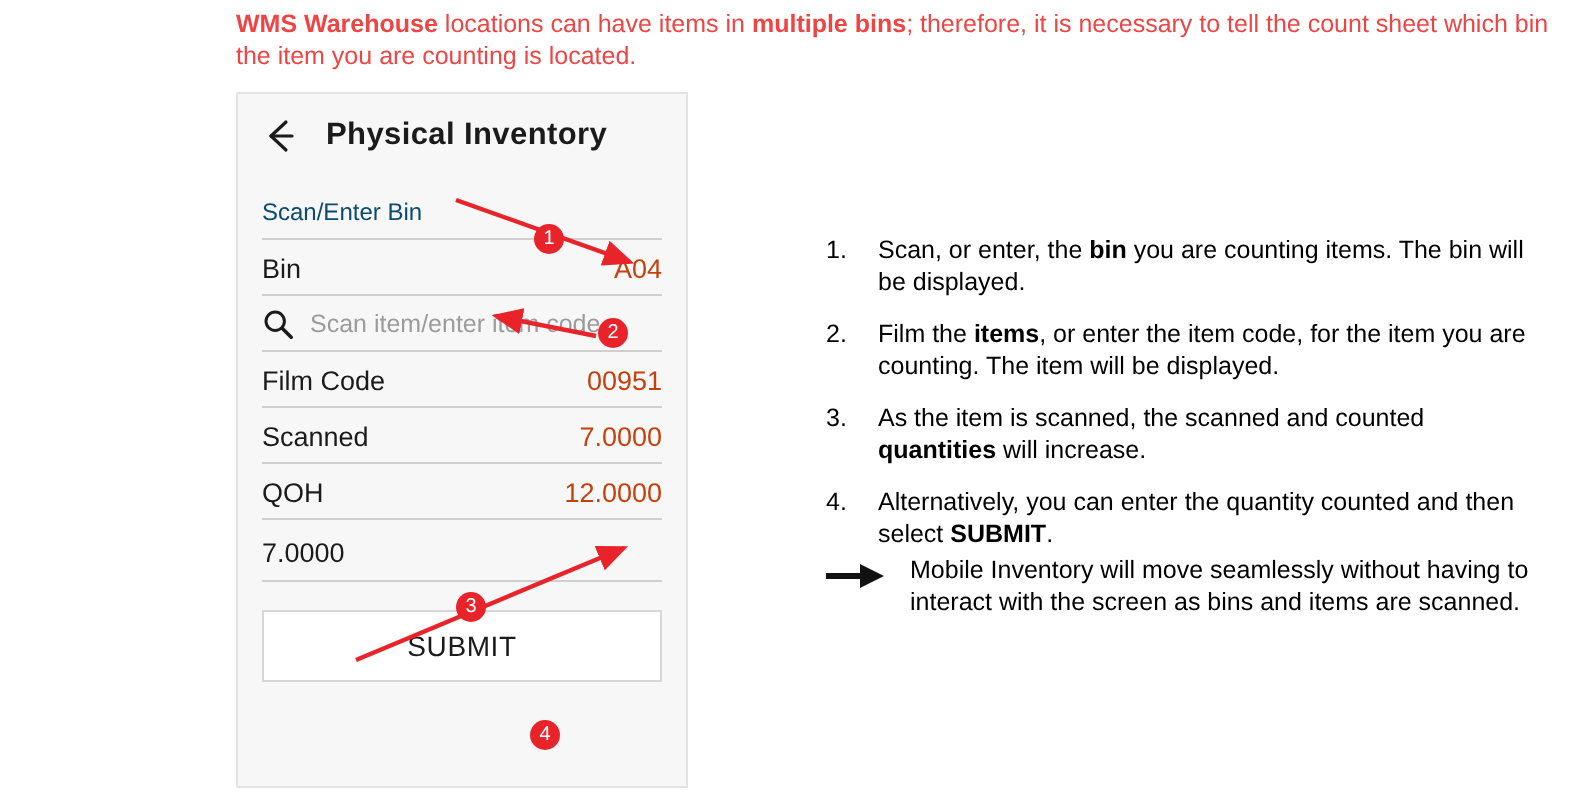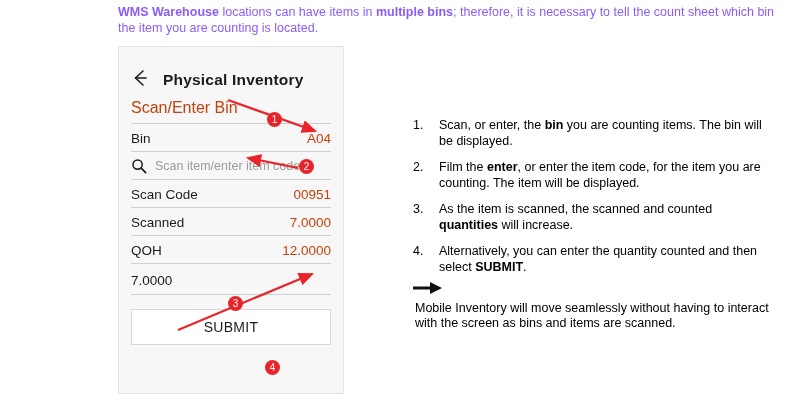--- a/index.html
+++ b/index.html
@@ -17,39 +17,39 @@
   }
 
   
   .intro {
     position: absolute;
     left: 118px;
     top: 4px;
     width: 660px;
     font-size: 12.5px;
     line-height: 16px;
-    color: #8b5cf6;
+    color: #ef4444;
   }
   .intro b { font-weight: bold; }
 
   
   .phone {
     position: absolute;
     left: 118px;
     top: 46px;
     width: 226px;
     height: 348px;
     background: #f7f7f7;
     border: 1px solid #e3e3e3;
     box-sizing: border-box;
   }
   .phone-header {
     height: 42px;
     display: flex;
-    align-items: flex-end;
+    align-items: center;
     padding-left: 10px;
     background: #f7f7f7;
   }
   .back-arrow {
     width: 22px;
     height: 22px;
     display: inline-block;
     position: relative;
     margin-right: 12px;
     flex: 0 0 auto;
@@ -66,22 +66,22 @@
     margin: 0 12px;
     border-bottom: 1px solid #cfcfcf;
     display: flex;
     align-items: baseline;
     justify-content: space-between;
     padding: 7px 0 5px 0;
     font-size: 13.5px;
   }
   .field-row.tall { padding: 10px 0 6px 0; }
   .field-placeholder {
-    color: #c2410c;
-    font-size: 16px;
+    color: #0c4a6e;
+    font-size: 12px;
   }
   .field-label { color: #1b1b1b; font-size: 13.5px; }
   .field-value { color: #c2410c; font-size: 13.5px; text-align: right; }
 
   .search-row {
     margin: 0 12px;
     border-bottom: 1px solid #cfcfcf;
     display: flex;
     align-items: center;
     padding: 6px 0 5px 0;
@@ -165,21 +165,20 @@
   .step-text b { font-weight: bold; }
 
   .note {
     position: absolute;
     left: 413px;
     top: 278px;
     width: 360px;
     display: flex;
     font-size: 12.5px;
     line-height: 15.5px;
-    flex-direction: column;
   }
   .note-arrow {
     width: 40px;
     flex: 0 0 auto;
     padding-top: 2px;
   }
   .note-text { flex: 1 1 auto; padding-left: 2px; }
 </style>
 </head>
 <body>
@@ -213,21 +212,21 @@
     <span class="search-icon">
       <svg width="16" height="16" viewBox="0 0 16 16">
         <circle cx="6.6" cy="6.6" r="4.6" fill="none" stroke="#1b1b1b" stroke-width="1.5"></circle>
         <line x1="10.2" y1="10.2" x2="14.6" y2="14.6" stroke="#1b1b1b" stroke-width="1.8" stroke-linecap="round"></line>
       </svg>
     </span>
     <span class="search-placeholder">Scan item/enter item code</span>
   </div>
 
   <div class="field-row">
-    <span class="field-label">Scan Code</span>
+    <span class="field-label">Film Code</span>
     <span class="field-value">00951</span>
   </div>
   <div class="field-row">
     <span class="field-label">Scanned</span>
     <span class="field-value">7.0000</span>
   </div>
   <div class="field-row">
     <span class="field-label">QOH</span>
     <span class="field-value">12.0000</span>
   </div>
@@ -262,21 +261,21 @@
 
 <div class="steps">
 
   <div class="step">
     <span class="step-num">1.</span>
     <span class="step-text"><span>Scan, or enter, the </span><b>bin</b><span> you are counting items. The bin will be displayed.</span></span>
   </div>
 
   <div class="step">
     <span class="step-num">2.</span>
-    <span class="step-text"><span>Film the </span><b>enter</b><span>, or enter the item code, for the item you are counting. The item will be displayed.</span></span>
+    <span class="step-text"><span>Film the </span><b>items</b><span>, or enter the item code, for the item you are counting. The item will be displayed.</span></span>
   </div>
 
   <div class="step">
     <span class="step-num">3.</span>
     <span class="step-text"><span>As the item is scanned, the scanned and counted </span><b>quantities</b><span> will increase.</span></span>
   </div>
 
   <div class="step">
     <span class="step-num">4.</span>
     <span class="step-text"><span>Alternatively, you can enter the quantity counted and then select </span><b>SUBMIT</b><span>.</span></span>

